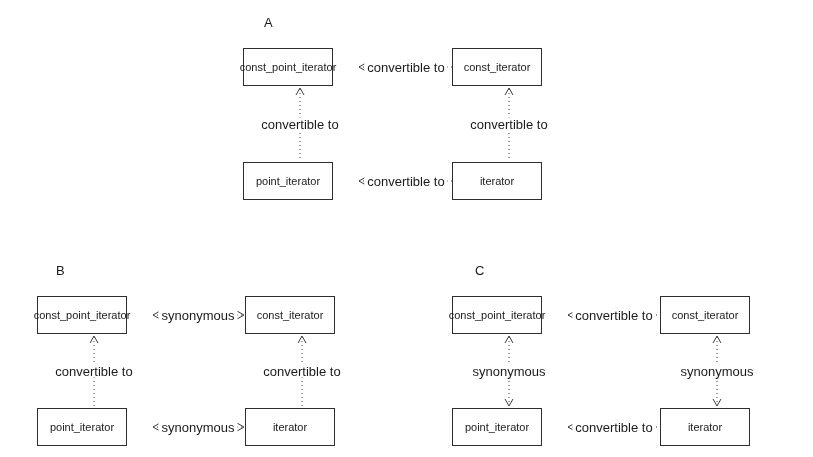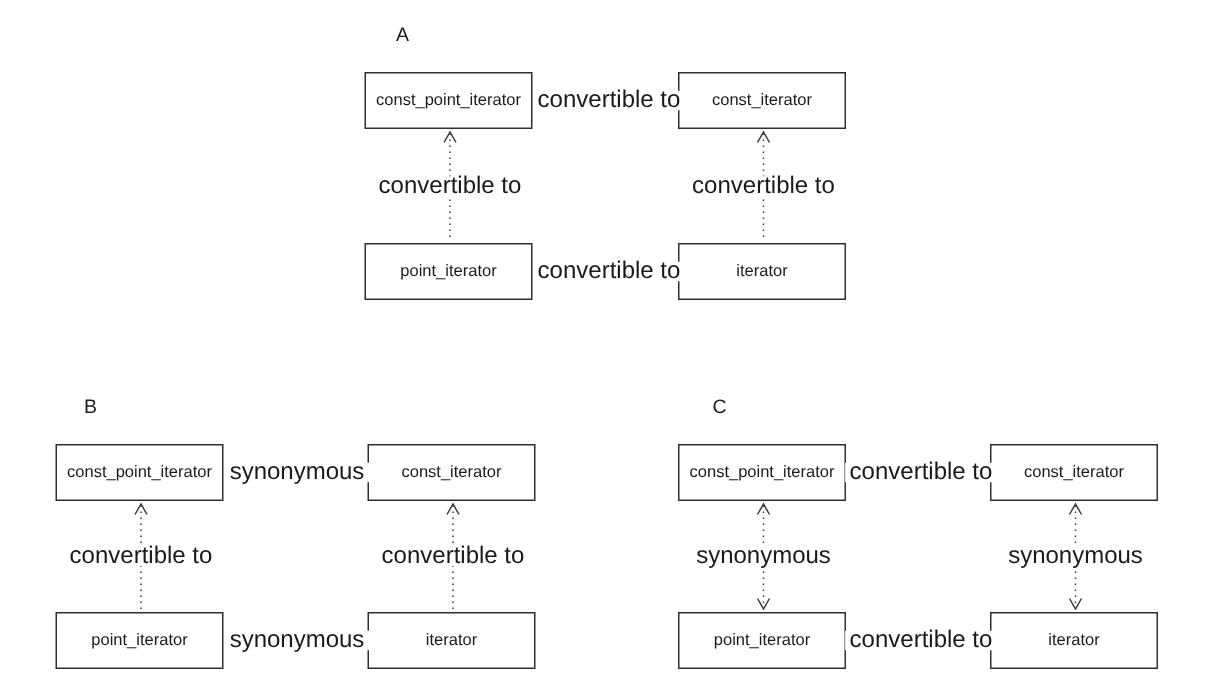--- a/index.html
+++ b/index.html
@@ -17,37 +17,37 @@
     overflow: hidden;
   }
   .diagram-title {
     position: absolute;
     font-size: 13px;
     color: #1a1a1a;
     line-height: 14px;
   }
   .node {
     position: absolute;
-    width: 112px;
+    width: 90px;
     height: 38px;
     border: 1px solid #2e2e2e;
     background: #ffffff;
     display: flex;
     align-items: center;
     justify-content: center;
     font-size: 11px;
     white-space: nowrap;
     box-sizing: border-box;
   }
   .arrow-label {
     position: absolute;
     transform: translate(-50%, -50%);
     background: #ffffff;
     padding: 0 3px;
-    font-size: 16px;
+    font-size: 13px;
     white-space: nowrap;
     line-height: 13px;
   }
   svg.wires {
     position: absolute;
     left: 0;
     top: 0;
     pointer-events: none;
   }
   .dash {

